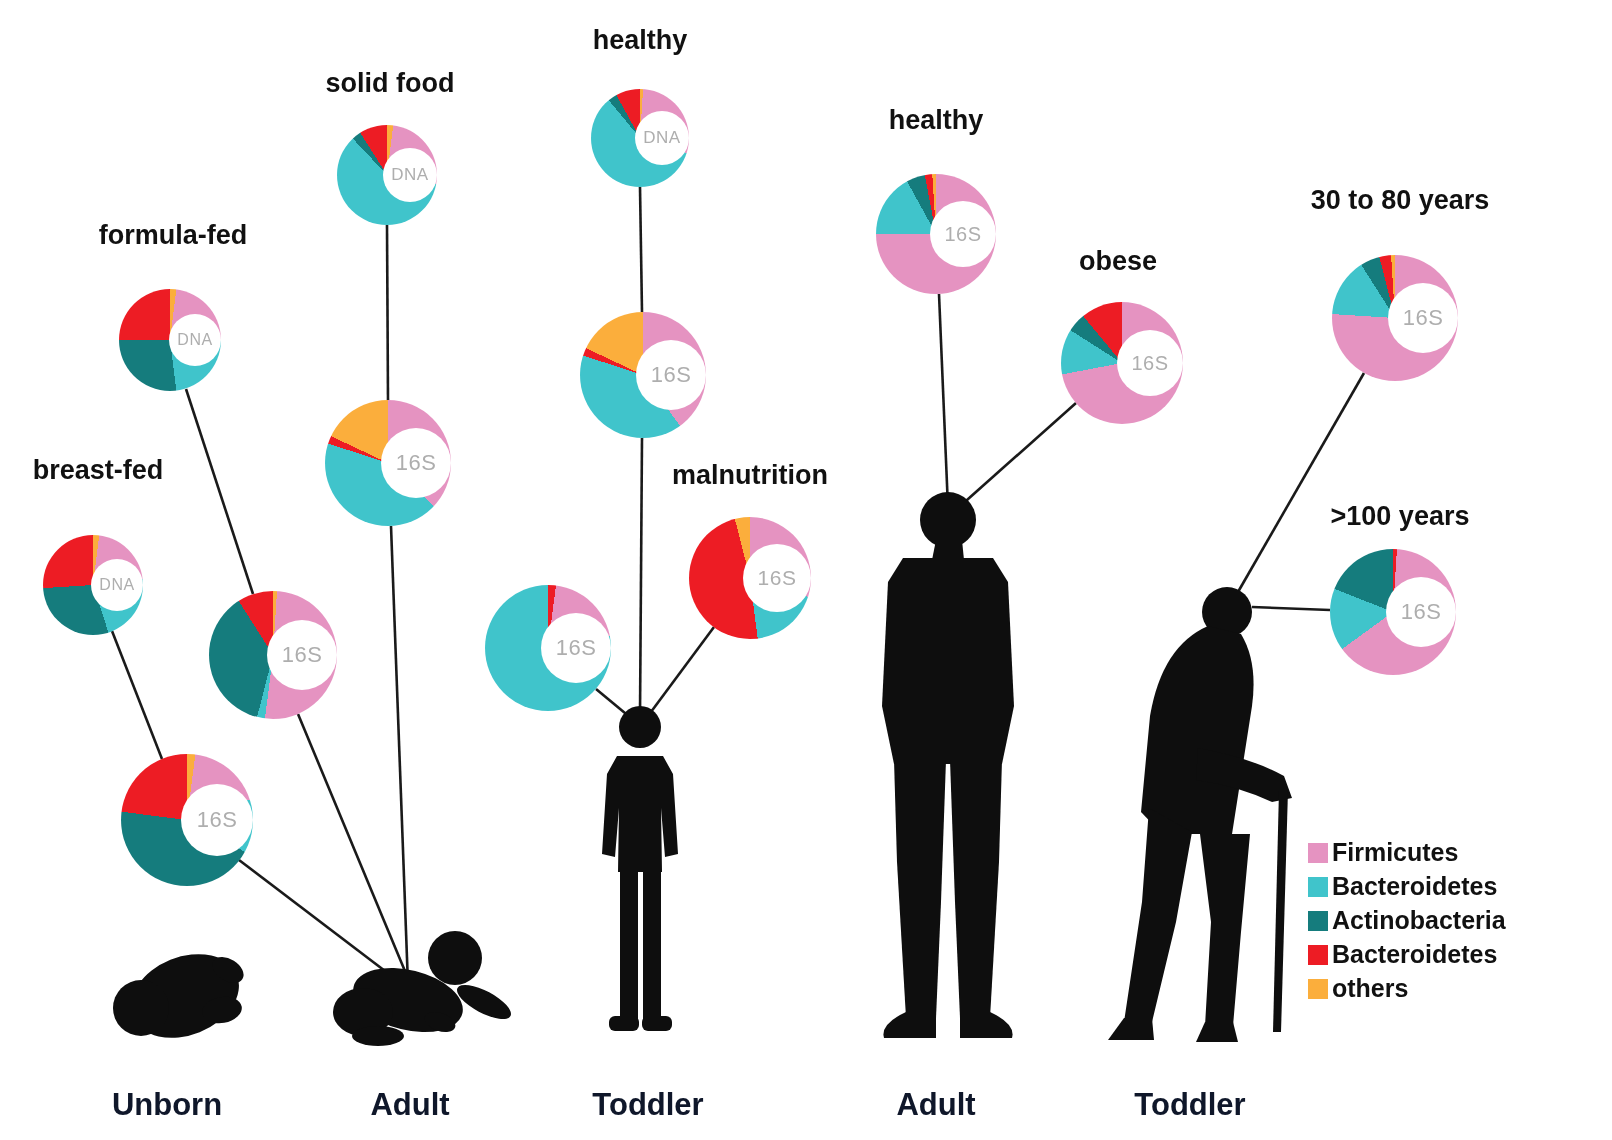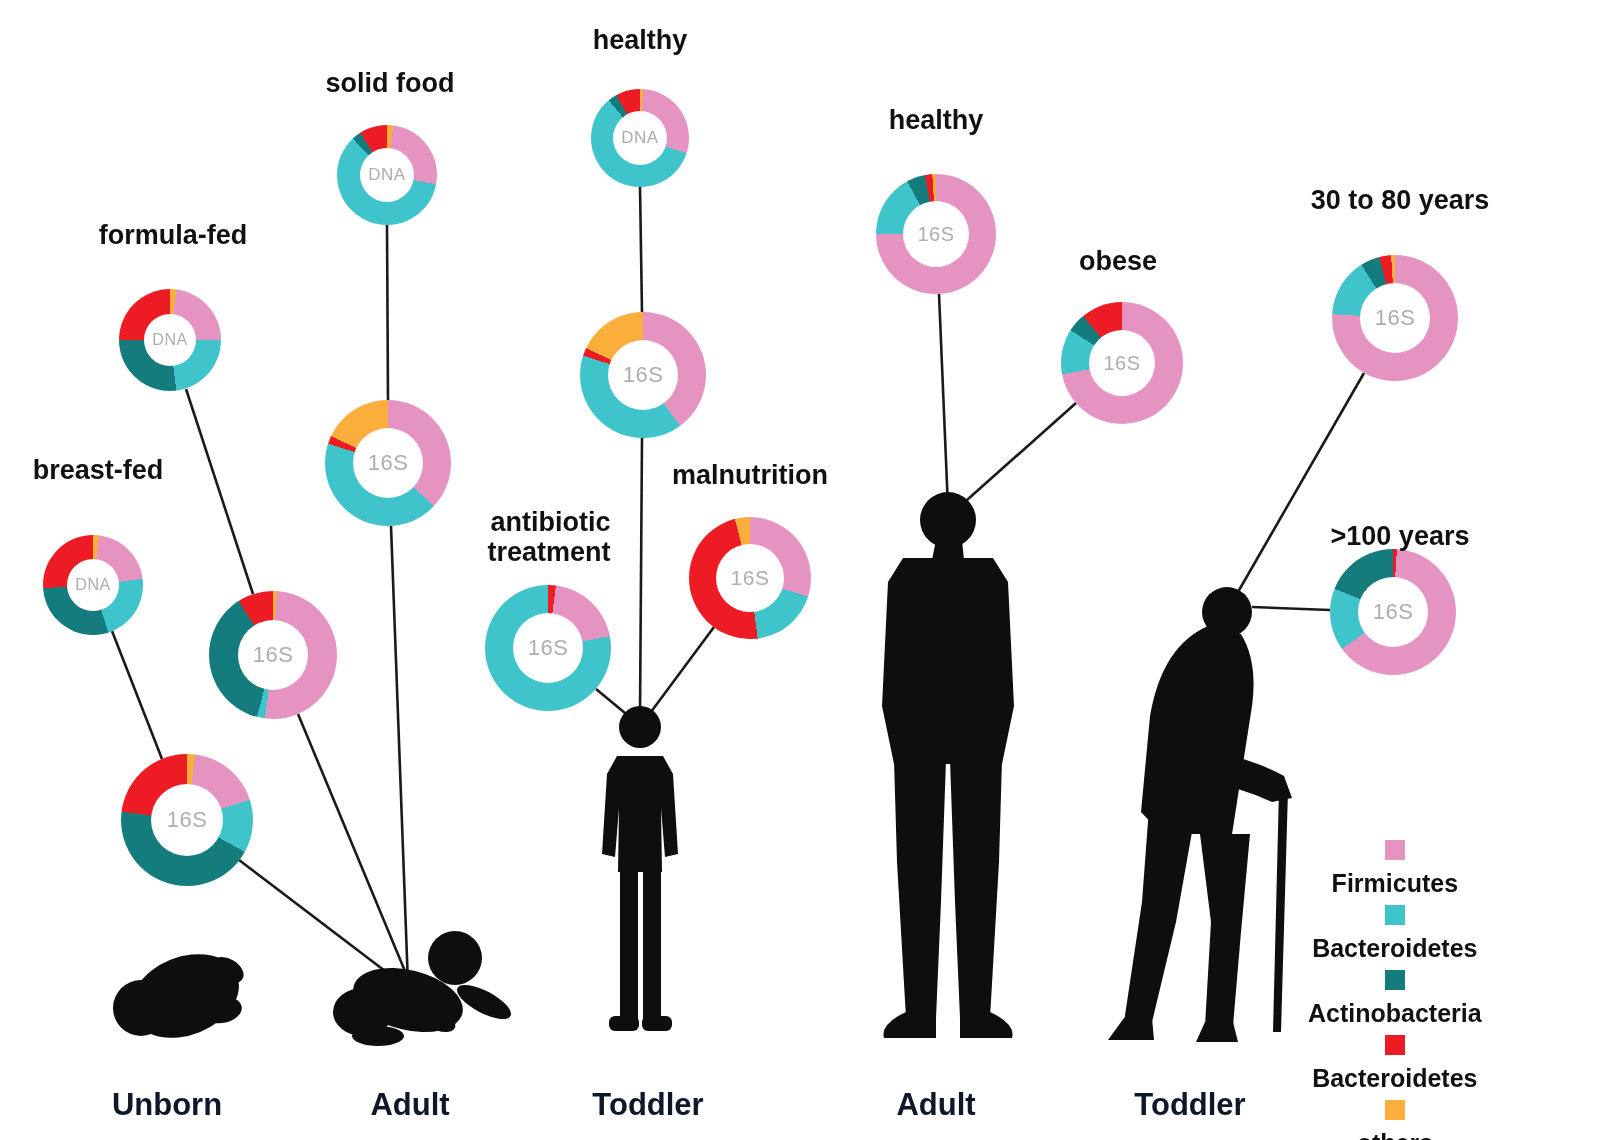--- a/index.html
+++ b/index.html
@@ -5,37 +5,37 @@
   html,body{margin:0;padding:0;background:#ffffff;}
   #canvas{
     position:relative;width:1612px;height:1140px;background:#ffffff;overflow:hidden;
     font-family:"Liberation Sans",sans-serif;
   }
   #connector-layer{position:absolute;left:0;top:0;z-index:1;}
   #silhouette-layer{position:absolute;left:0;top:0;z-index:2;}
   #donut-layer,#label-layer{position:absolute;left:0;top:0;width:100%;height:100%;pointer-events:none;}
   #donut-layer{z-index:3;}
   #label-layer{z-index:4;}
-  .donut{position:absolute;border-radius:50%;display:flex;align-items:center;justify-content:center;}
+  .donut{position:absolute;border-radius:50%;display:flex;align-items:center;justify-content:flex-end;}
   .donut .hole{background:#ffffff;border-radius:50%;display:flex;align-items:center;justify-content:center;}
   .donut .hole span{color:#aeaeae;font-weight:400;letter-spacing:.5px;}
   .group-label{
     position:absolute;transform:translate(-50%,-50%);
     font-weight:700;font-size:27px;color:#111;text-align:right;
     white-space:pre-line;line-height:1.12;
   }
   .stage-label{
     position:absolute;transform:translate(-50%,-50%);
     font-weight:700;font-size:31px;color:#0f172a;text-align:center;
   }
   #legend{
     position:absolute;left:1308px;top:840px;z-index:4;
     display:flex;flex-direction:column;gap:9px;
   }
-  .legend-row{display:flex;align-items:center;gap:11px;flex-direction:column;}
+  .legend-row{display:flex;align-items:center;gap:4px;}
   .legend-swatch{width:20px;height:20px;flex:0 0 20px;}
   .legend-label{font-weight:700;font-size:25px;color:#111;line-height:1;}
 </style>
 </head>
 <body>
 
 <div id="canvas">
 
   <svg id="connector-layer" width="1612" height="1140" viewBox="0 0 1612 1140">
       <line x1="112" y1="631" x2="162" y2="759" stroke="#1a1a1a" stroke-width="2.6"></line>
@@ -173,27 +173,25 @@
         <div class="hole" style="height: 70px; width: 70px;">
           <span style="font-size: 22px;">16S</span>
         </div>
       </div>
     </div>
   <div id="label-layer">
       <div class="group-label" style="left: 98px; top: 470px;">breast-fed</div>
       <div class="group-label" style="left: 173px; top: 235px;">formula-fed</div>
       <div class="group-label" style="left: 390px; top: 83px;">solid food</div>
       <div class="group-label" style="left: 640px; top: 40px;">healthy</div>
-      <div class="group-label" style="left: 549px; top: 537px;">antibiotic
-treatment</div>
       <div class="group-label" style="left: 750px; top: 475px;">malnutrition</div>
       <div class="group-label" style="left: 936px; top: 120px;">healthy</div>
       <div class="group-label" style="left: 1118px; top: 261px;">obese</div>
       <div class="group-label" style="left: 1400px; top: 200px;">30 to 80 years</div>
-      <div class="group-label" style="left: 1400px; top: 516px; margin-top: 20px;">&gt;100 years</div>
+      <div class="group-label" style="left: 1400px; top: 516px;">&gt;100 years</div>
       <div class="stage-label" style="left: 167px; top: 1105px;">Unborn</div>
       <div class="stage-label" style="left: 410px; top: 1105px;">Adult</div>
       <div class="stage-label" style="left: 648px; top: 1105px;">Toddler</div>
       <div class="stage-label" style="left: 936px; top: 1105px;">Adult</div>
       <div class="stage-label" style="left: 1190px; top: 1105px;">Toddler</div>
     </div>
 
   <div id="legend">
       <div class="legend-row">
         <span class="legend-swatch" style="background-color: rgb(229, 147, 193);"></span>

